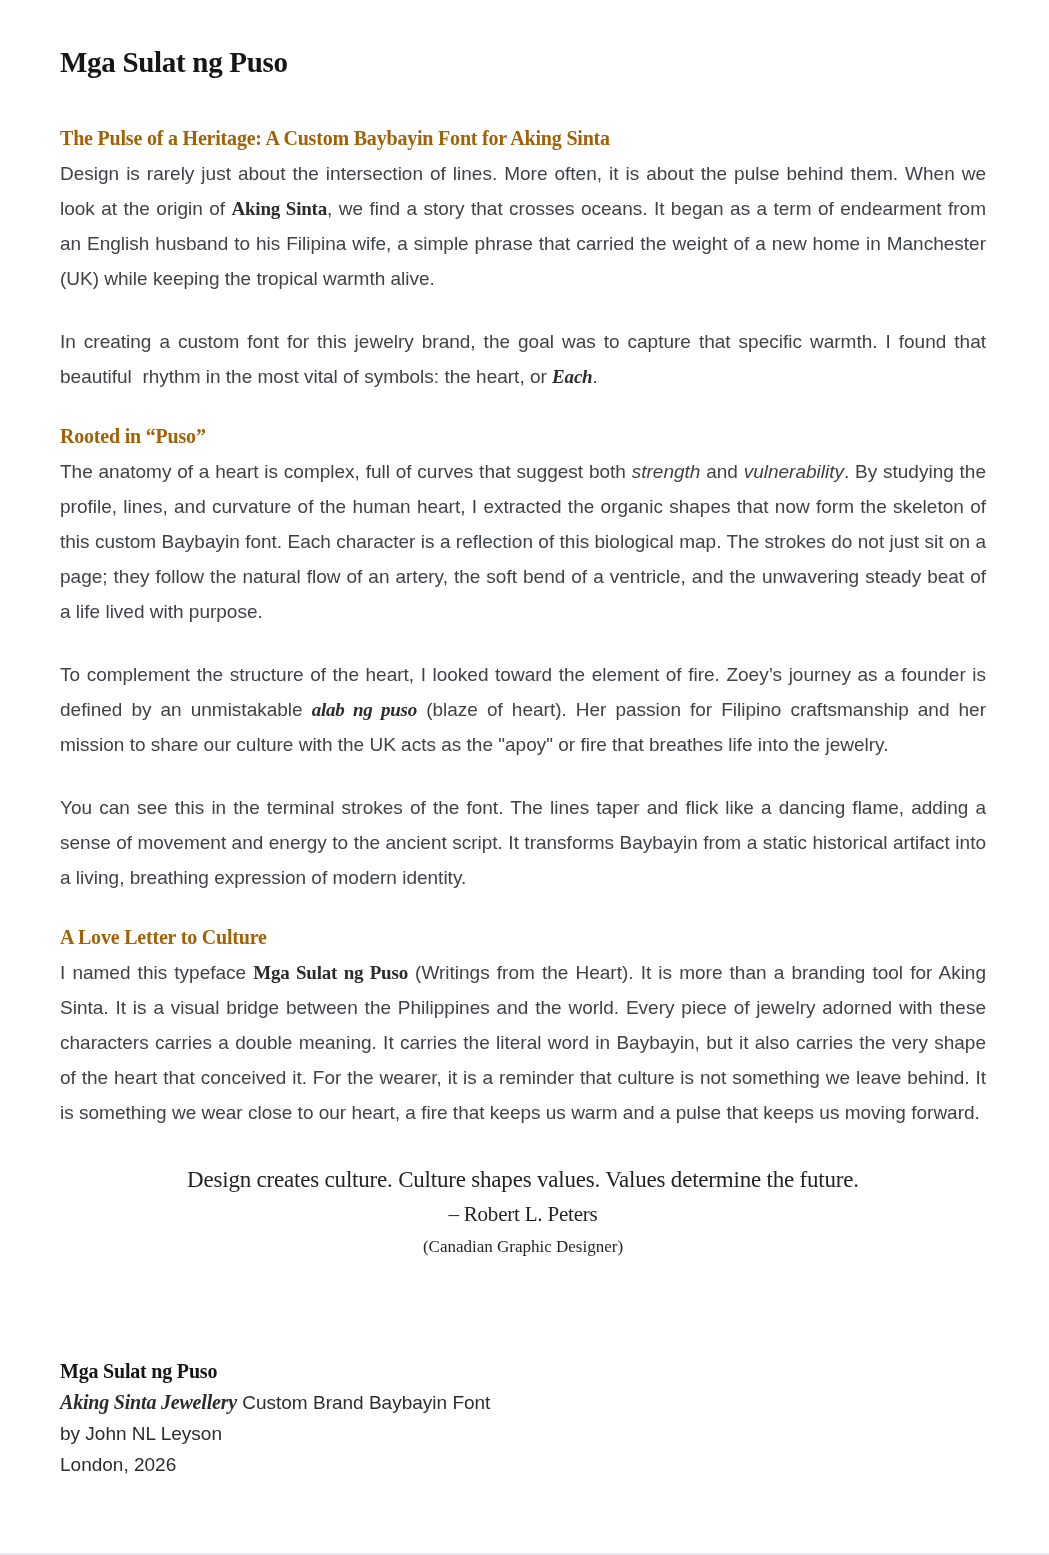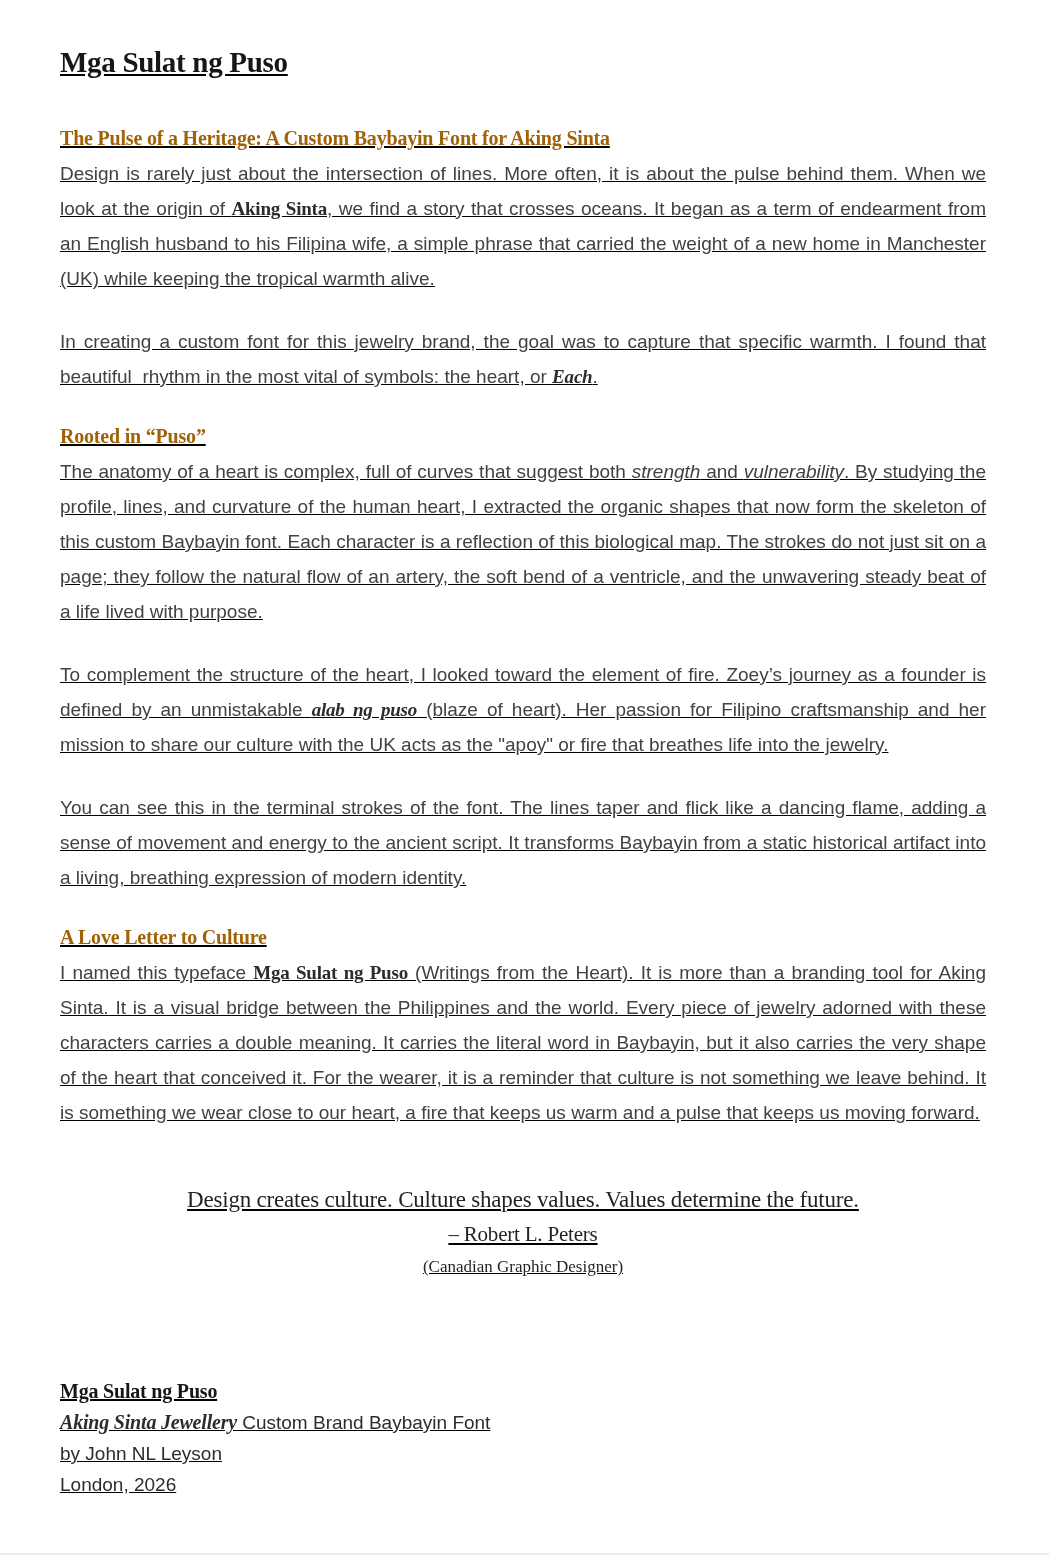--- a/index.html
+++ b/index.html
@@ -5,21 +5,20 @@
   * { box-sizing: border-box; }
   html, body { margin: 0; padding: 0; background: #ffffff; }
   .page {
     position: relative;
     width: 1049px;
     height: 1555px;
     margin: 0 auto;
     background: #ffffff;
     overflow: hidden;
     font-family: "Liberation Sans", "DejaVu Sans", sans-serif;
-    text-decoration: underline;
   }
   .content {
     padding: 44px 63px 0 60px;
   }
   .doc-title {
     font-family: "Liberation Serif", "DejaVu Serif", serif;
     font-weight: bold;
     font-size: 29px;
     line-height: 36px;
     letter-spacing: -0.3px;
@@ -55,21 +54,21 @@
     font-family: "Liberation Serif", "DejaVu Serif", serif;
     font-weight: bold;
     font-style: italic;
     color: #2a2c2e;
     letter-spacing: -0.2px;
   }
   .i-sans {
     font-style: italic;
   }
   .quote-block {
-    margin-top: 52px;
+    margin-top: 32px;
     text-align: center;
     font-family: "Liberation Serif", "DejaVu Serif", serif;
     color: #1f2123;
   }
   .quote-line {
     font-size: 23px;
     line-height: 35px;
     letter-spacing: -0.2px;
   }
   .quote-attribution {

